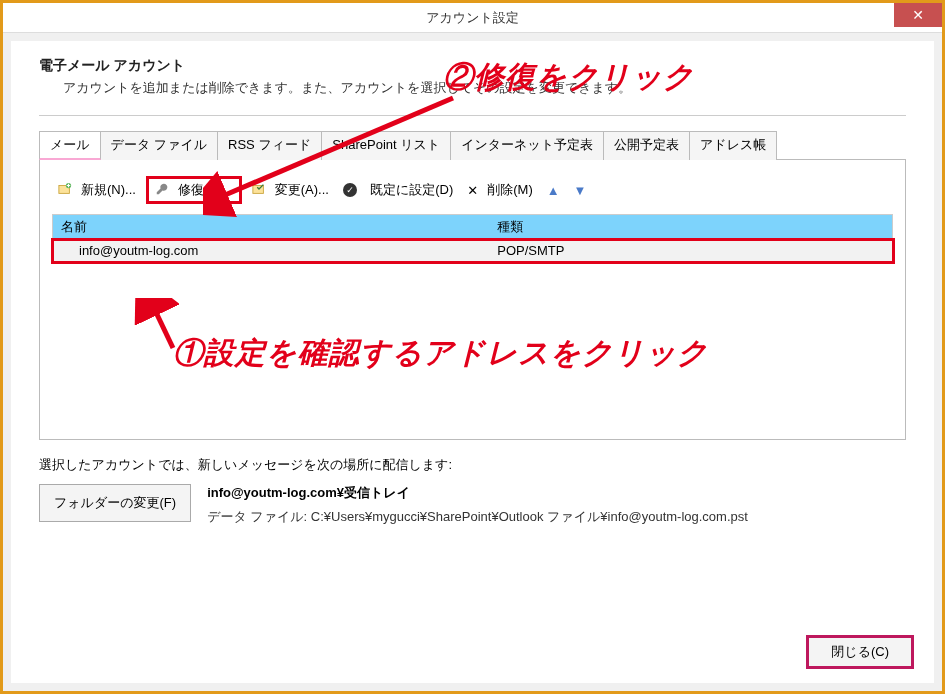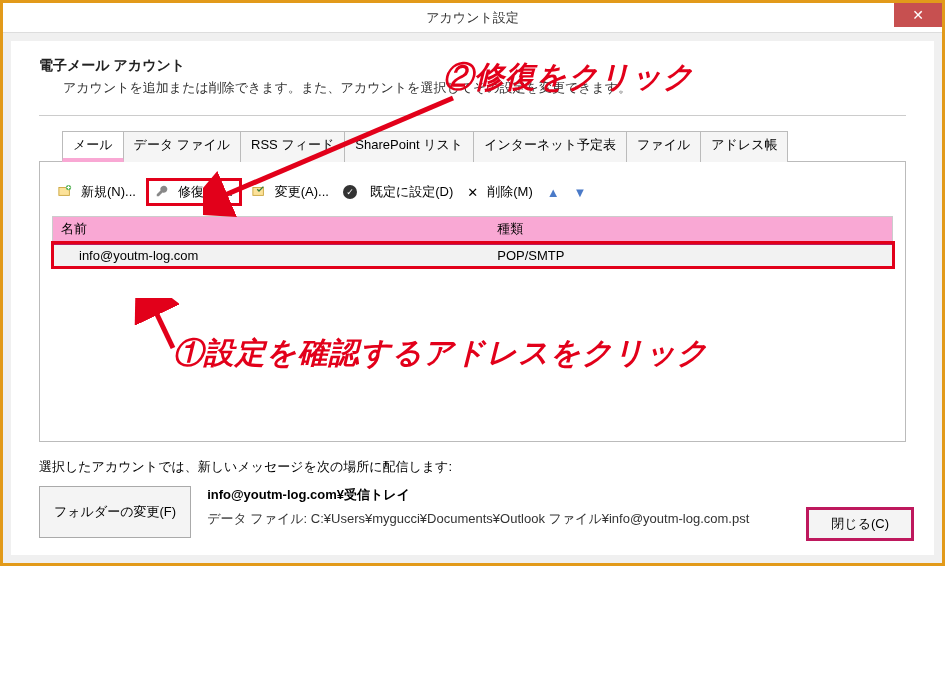--- a/index.html
+++ b/index.html
@@ -4,21 +4,21 @@
 <style>
   * { box-sizing: border-box; }
   body {
     margin: 0;
     font-family: "Meiryo", "MS PGothic", sans-serif;
     font-size: 13px;
     background: #fff;
   }
   .window {
     width: 945px;
-    height: 566px;
+    height: 694px;
     border: 3px solid #e29a1a;
     background: #f0f0f0;
     position: relative;
     overflow: hidden;
   }
   .titlebar {
     height: 30px;
     background: #fff;
     display: flex;
     align-items: center;
@@ -79,23 +79,22 @@
     border-bottom: none;
     background: #f5f5f5;
     font-size: 13px;
     margin-right: -1px;
     cursor: pointer;
     position: relative;
     top: 1px;
   }
   .tab.active {
     background: #fff;
-    border-bottom: 4px solid #f9a8d4;
+    border-bottom: 2px solid #f9a8d4;
     z-index: 2;
-    margin-left: 23px;
   }
   .tab-panel {
     border: 1px solid #bbb;
     border-top: none;
     padding: 12px 12px 10px 12px;
     background: #fff;
     height: 280px;
   }
   .toolbar {
     display: flex;
@@ -123,22 +122,22 @@
     display: inline-block;
   }
   .account-table {
     border: 1px solid #ccc;
     width: 100%;
     border-collapse: collapse;
   }
   .account-table th {
     text-align: left;
     font-weight: normal;
-    background: #f9a8d4;
-    border-bottom: 4px solid #be185d;
+    background: #7dd3fc;
+    border-bottom: 1px solid #be185d;
     padding: 3px 8px;
     font-size: 13px;
   }
   .account-table td {
     padding: 3px 8px;
     font-size: 13px;
   }
   .account-table tr.selected td {
     background: #f2f2f2;
   }
@@ -158,21 +157,21 @@
     font-size: 9px;
     margin-right: 4px;
   }
   .delivery-section {
     margin-top: 16px;
     font-size: 13px;
   }
   .delivery-label { margin-bottom: 10px; }
   .delivery-row { display: flex; align-items: flex-start; gap: 16px; }
   .folder-change-btn {
-    padding: 16px 14px;
+    padding: 9px 14px;
     border: 1px solid #aaa;
     background: #f4f4f4;
     font-size: 13px;
     cursor: pointer;
   }
   .delivery-info b { font-weight: bold; }
   .delivery-file { margin-top: 6px; font-size: 13px; color: #333; }
   .close-dialog-btn {
     position: absolute;
     right: 20px;
@@ -219,21 +218,21 @@
     <div class="subheading">アカウントを追加または削除できます。また、アカウントを選択してその設定を変更できます。</div>
 
     <hr class="divider">
 
     <div class="tabs">
       <div class="tab active">メール</div>
       <div class="tab">データ ファイル</div>
       <div class="tab">RSS フィード</div>
       <div class="tab">SharePoint リスト</div>
       <div class="tab">インターネット予定表</div>
-      <div class="tab">ファイル</div>
+      <div class="tab">公開予定表</div>
       <div class="tab">アドレス帳</div>
     </div>
 
     <div class="tab-panel">
 
       <div class="toolbar">
         <span class="toolbar-item">
           <span>
             <svg class="icon" viewBox="0 0 16 16">
                 <rect x="1" y="4" width="12" height="9" fill="#fce29a" stroke="#caa33a"></rect>
@@ -300,21 +299,21 @@
     </div>
 
     <div class="delivery-section">
       <div class="delivery-label">選択したアカウントでは、新しいメッセージを次の場所に配信します:</div>
       <div class="delivery-row">
         <button class="folder-change-btn">フォルダーの変更(F)</button>
         <div>
           <div class="delivery-info">
             <b>info@youtm-log.com¥受信トレイ</b>
           </div>
-          <div class="delivery-file">データ ファイル: C:¥Users¥mygucci¥Documents¥Outlook ファイル¥info@youtm-log.com.pst</div>
+          <div class="delivery-file">データ ファイル: C:¥Users¥mygucci¥SharePoint¥Outlook ファイル¥info@youtm-log.com.pst</div>
         </div>
       </div>
     </div>
 
     <button class="close-dialog-btn">閉じる(C)</button>
 
   </div>
 
   <div class="annotation anno1">②修復をクリック</div>
   <div class="annotation anno2">①設定を確認するアドレスをクリック</div>

